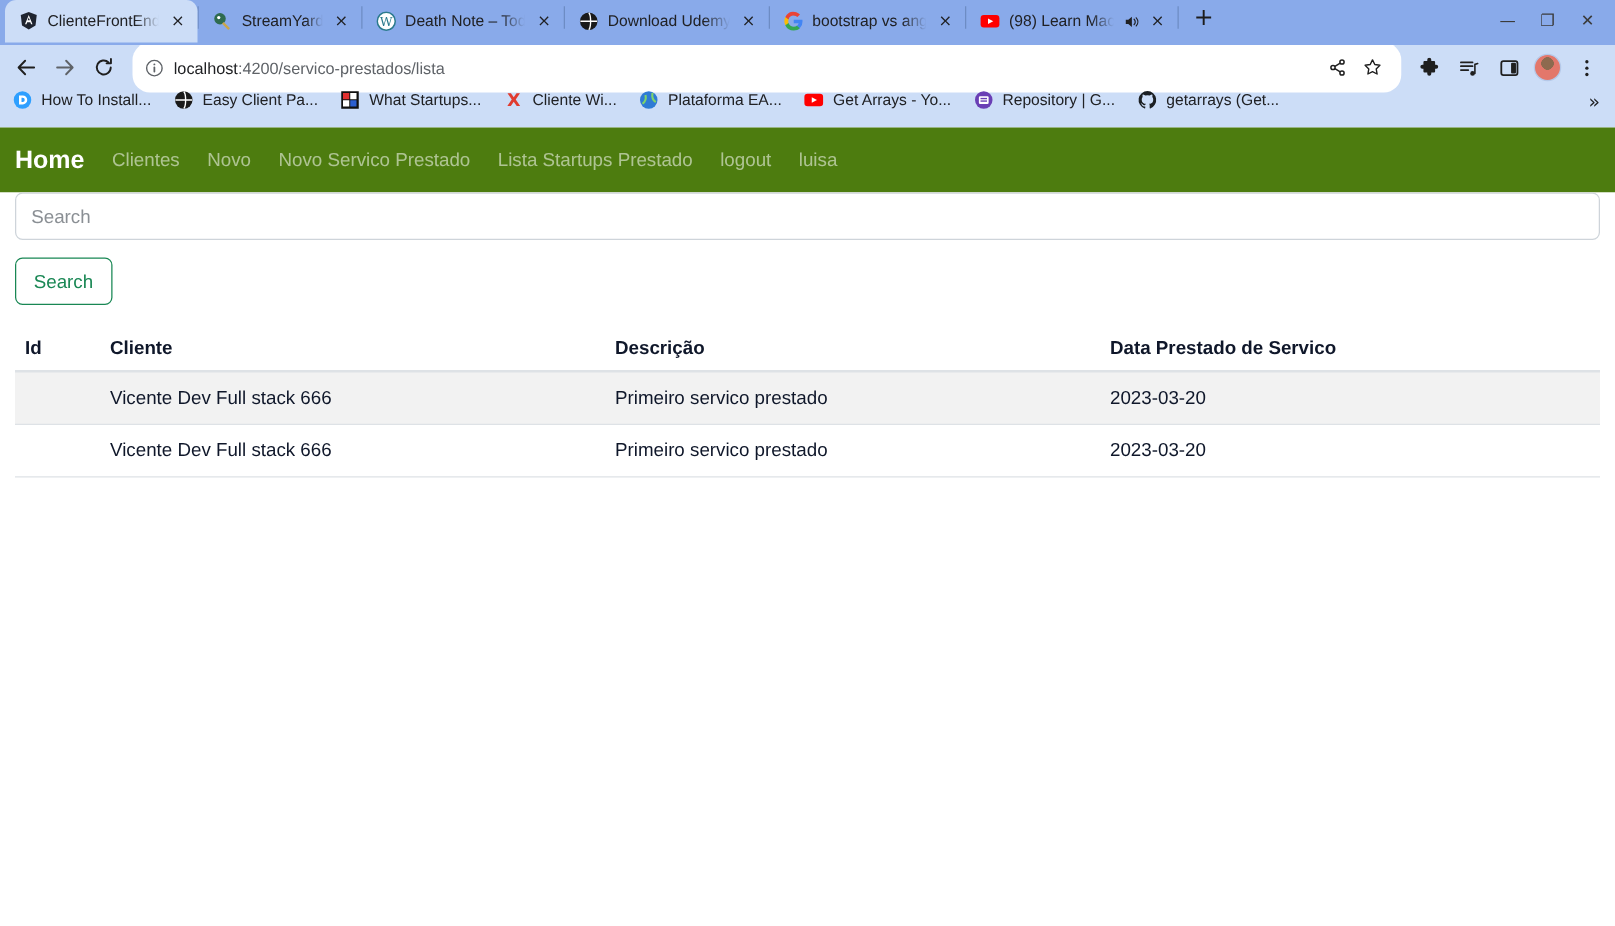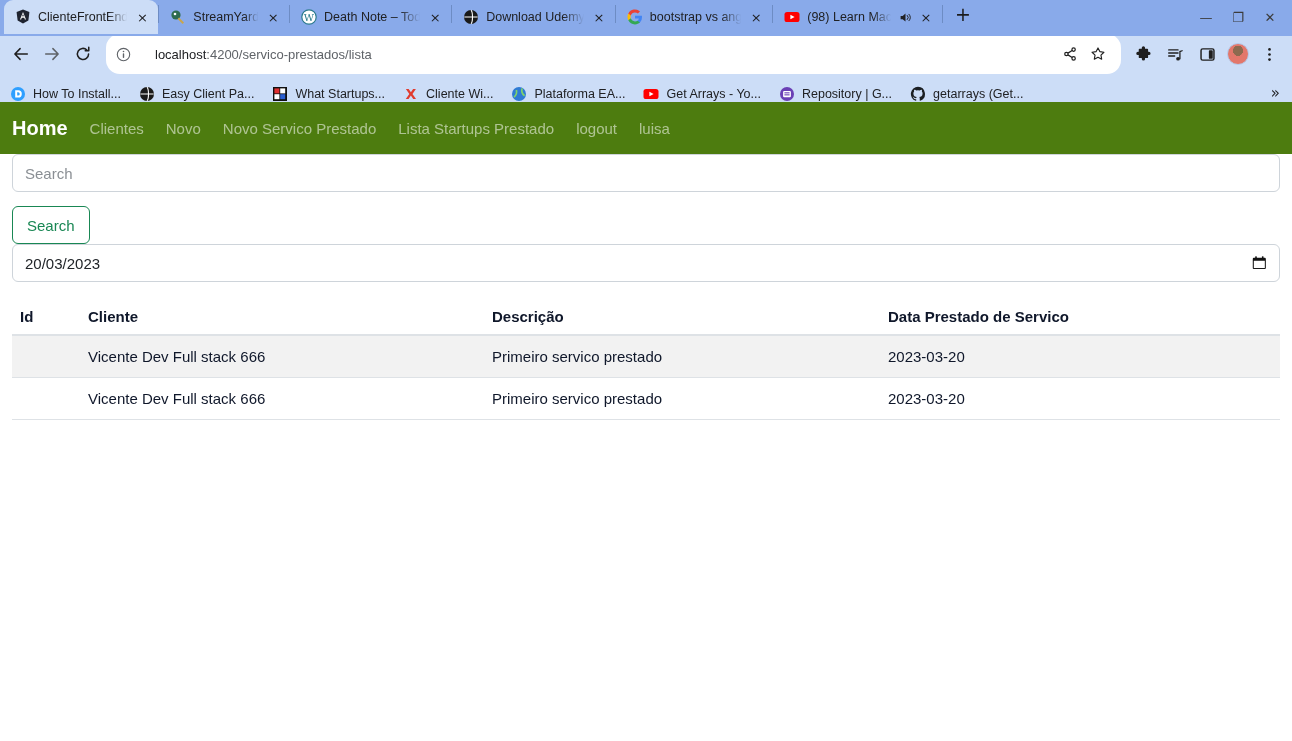--- a/index.html
+++ b/index.html
@@ -105,21 +105,21 @@
   }
   .omnibox {
     flex: 1 1 auto;
     height: 40px;
     background: #fff;
     border-radius: 14px;
     display: flex;
     align-items: center;
     padding: 0 10px;
     margin: 0 6px 0 7px;
-    gap: 24px;
+    gap: 8px;
     min-width: 0;
   }
   .omnibox .url {
     font-size: 13px;
     color: #5f6368;
     white-space: nowrap;
     overflow: hidden;
     font-family: "Liberation Sans", sans-serif;
   }
   .omnibox .url b { color: #202124; font-weight: 400; }
@@ -138,21 +138,21 @@
     background: radial-gradient(circle at 50% 34%, #8d6a4f 0 30%, #e3776b 31% 100%);
     border: 1px solid #b5c8e8;
     flex: 0 0 auto;
     margin: 0 3px;
   }
 
   .bookmarks {
     height: 30px;
     background: #ccddf7;
     display: flex;
-    align-items: flex-end;
+    align-items: flex-start;
     padding: 0 8px 0 10px;
     gap: 18px;
     font-size: 12.5px;
     color: #202124;
   }
   .bm { display: flex; align-items: center; gap: 7px; white-space: nowrap; flex: 0 0 auto; }
   .bm-overflow { margin-left: auto; font-size: 15px; padding-right: 4px; font-family: "DejaVu Sans", sans-serif; }
 
   
   .app-navbar {
@@ -538,31 +538,20 @@
 
 <div class="page">
 
   <div class="form-control">
     <span class="ph">Search</span>
   </div>
 
   <div class="btn-outline-success">Search</div>
 
 
-  <div class="form-control date-input">
-    <span class="dval">20/03/2023</span>
-    <span class="cal-icon">
-      <svg viewBox="0 0 16 15" width="15" height="14">
-          <rect x="0.8" y="2" width="14" height="12" rx="1.1" fill="#111"></rect>
-          <rect x="1.9" y="5.1" width="11.8" height="7.8" fill="#fff"></rect>
-          <rect x="3.4" y="0.3" width="1.7" height="2.8" rx="0.5" fill="#111"></rect>
-          <rect x="10.6" y="0.3" width="1.7" height="2.8" rx="0.5" fill="#111"></rect>
-        </svg>
-    </span>
-  </div>
 
   <table class="tbl">
     <thead>
       <tr>
         <th class="col-id">Id</th>
         <th class="col-cli">Cliente</th>
         <th class="col-desc">Descrição</th>
         <th>Data Prestado de Servico</th>
       </tr>
     </thead>

